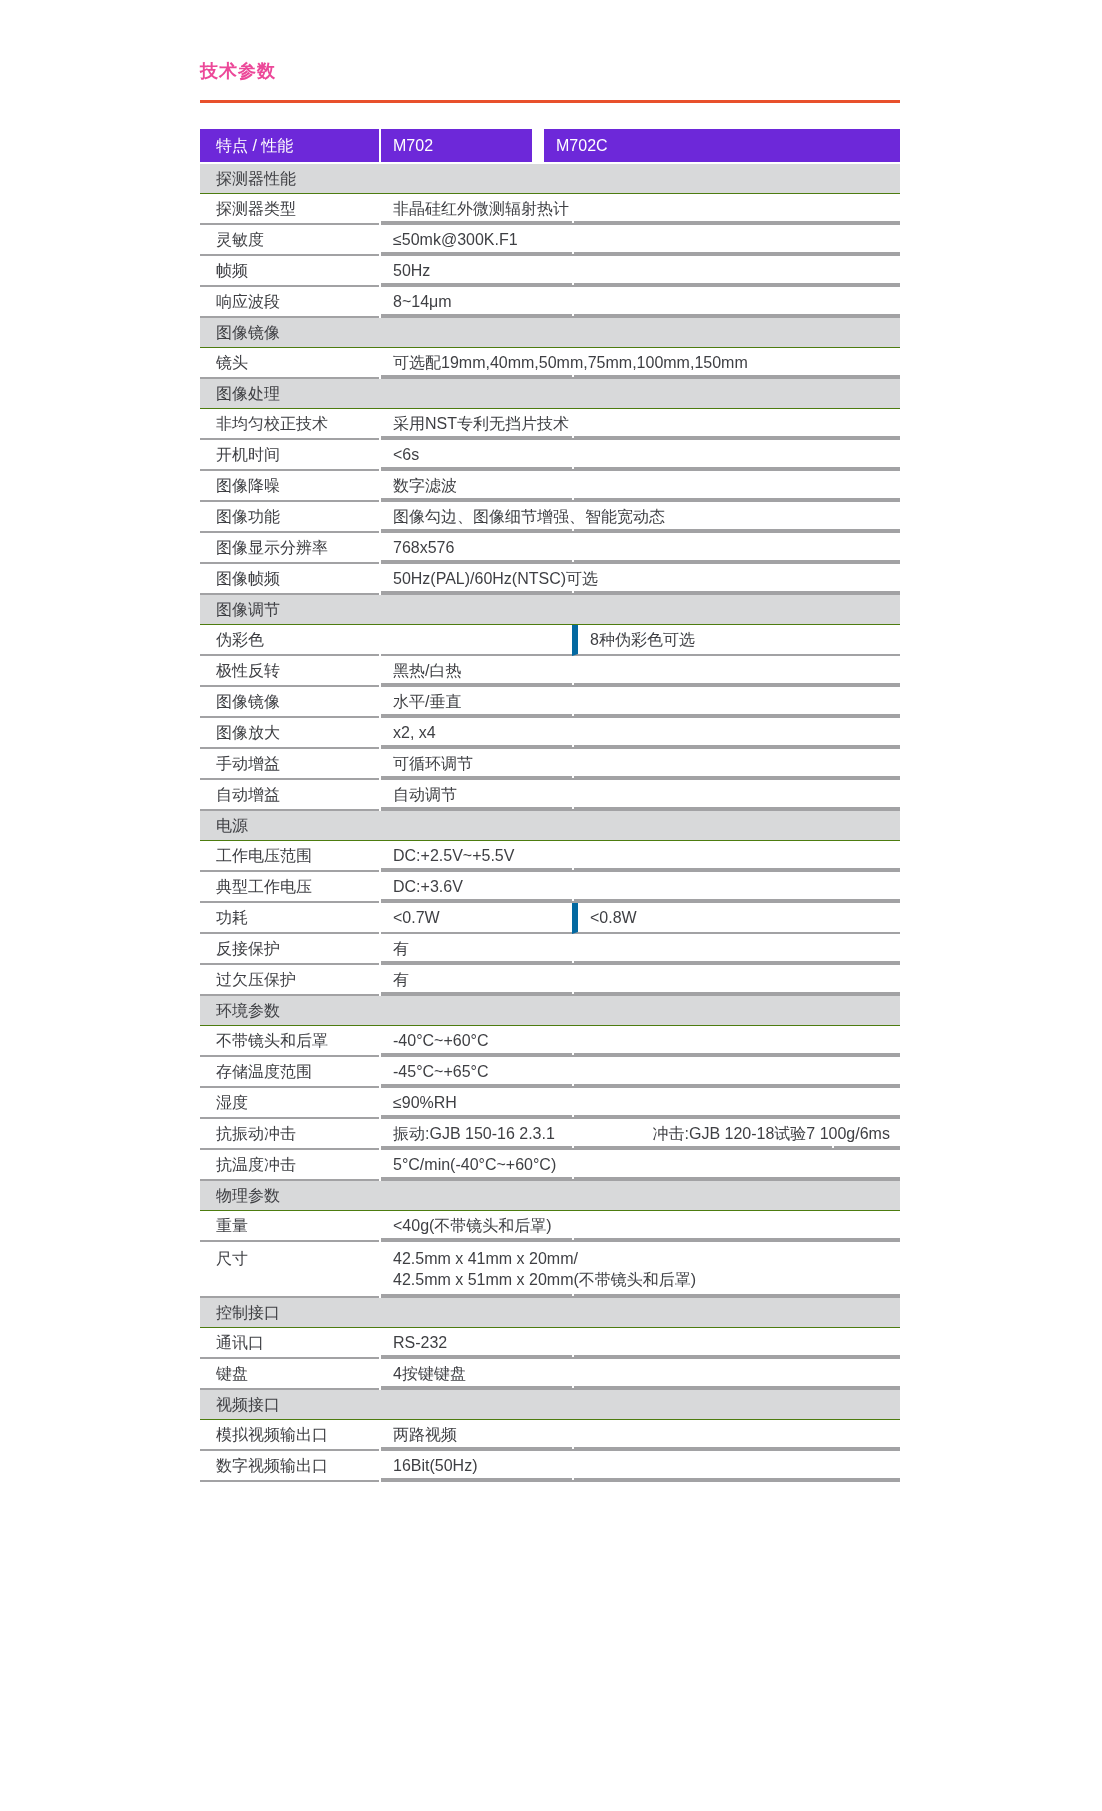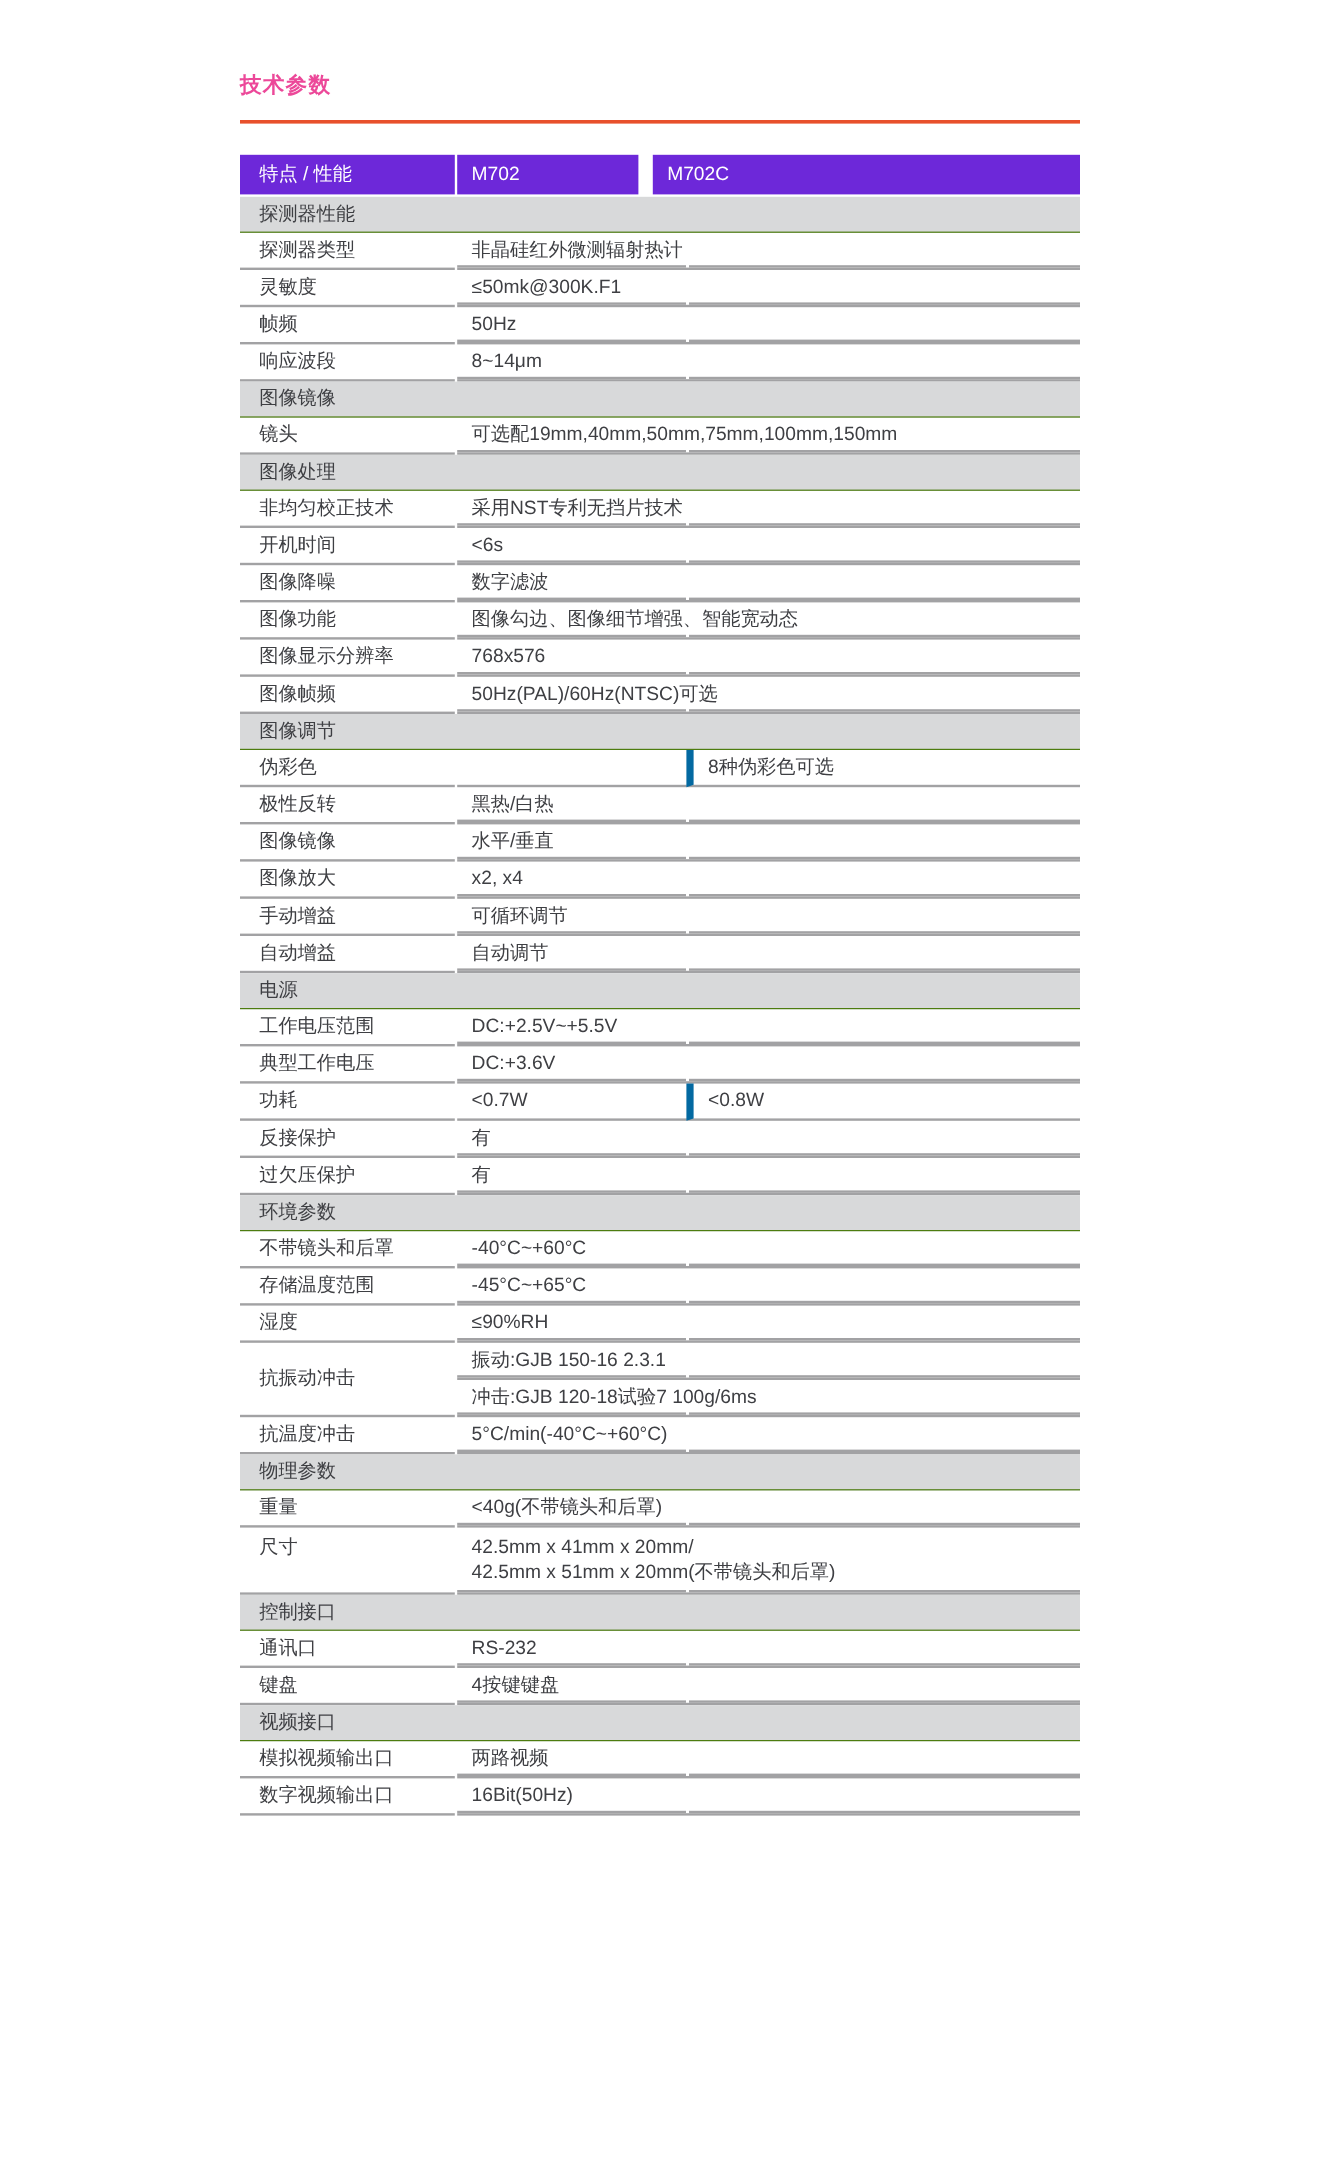--- a/index.html
+++ b/index.html
@@ -39,21 +39,21 @@
   
   .merged-cell,.stack-cell{
     flex:1;padding-left:12px;border-bottom:none;white-space:pre-line;
     background-image:linear-gradient(to right,
       #a2a2a4 0,#a2a2a4 191px,
       rgba(0,0,0,0) 191px,rgba(0,0,0,0) 193px,
       #a2a2a4 193px,#a2a2a4 100%);
     background-size:100% 2px;background-position:0 100%;background-repeat:no-repeat;
   }
   
-  .stack{flex:1;display:flex;flex-direction:column;}
+  .stack{flex:1;display:flex;flex-direction:row;}
   .stack-cell{min-height:31px;}
   
   .multiline .cell{align-items:flex-start;padding-top:6px;padding-bottom:6px;line-height:21px;}
 </style>
 </head>
 <body>
 
 <div class="content">
   <h1 class="page-title">技术参数</h1>
   <div class="title-rule"></div>

